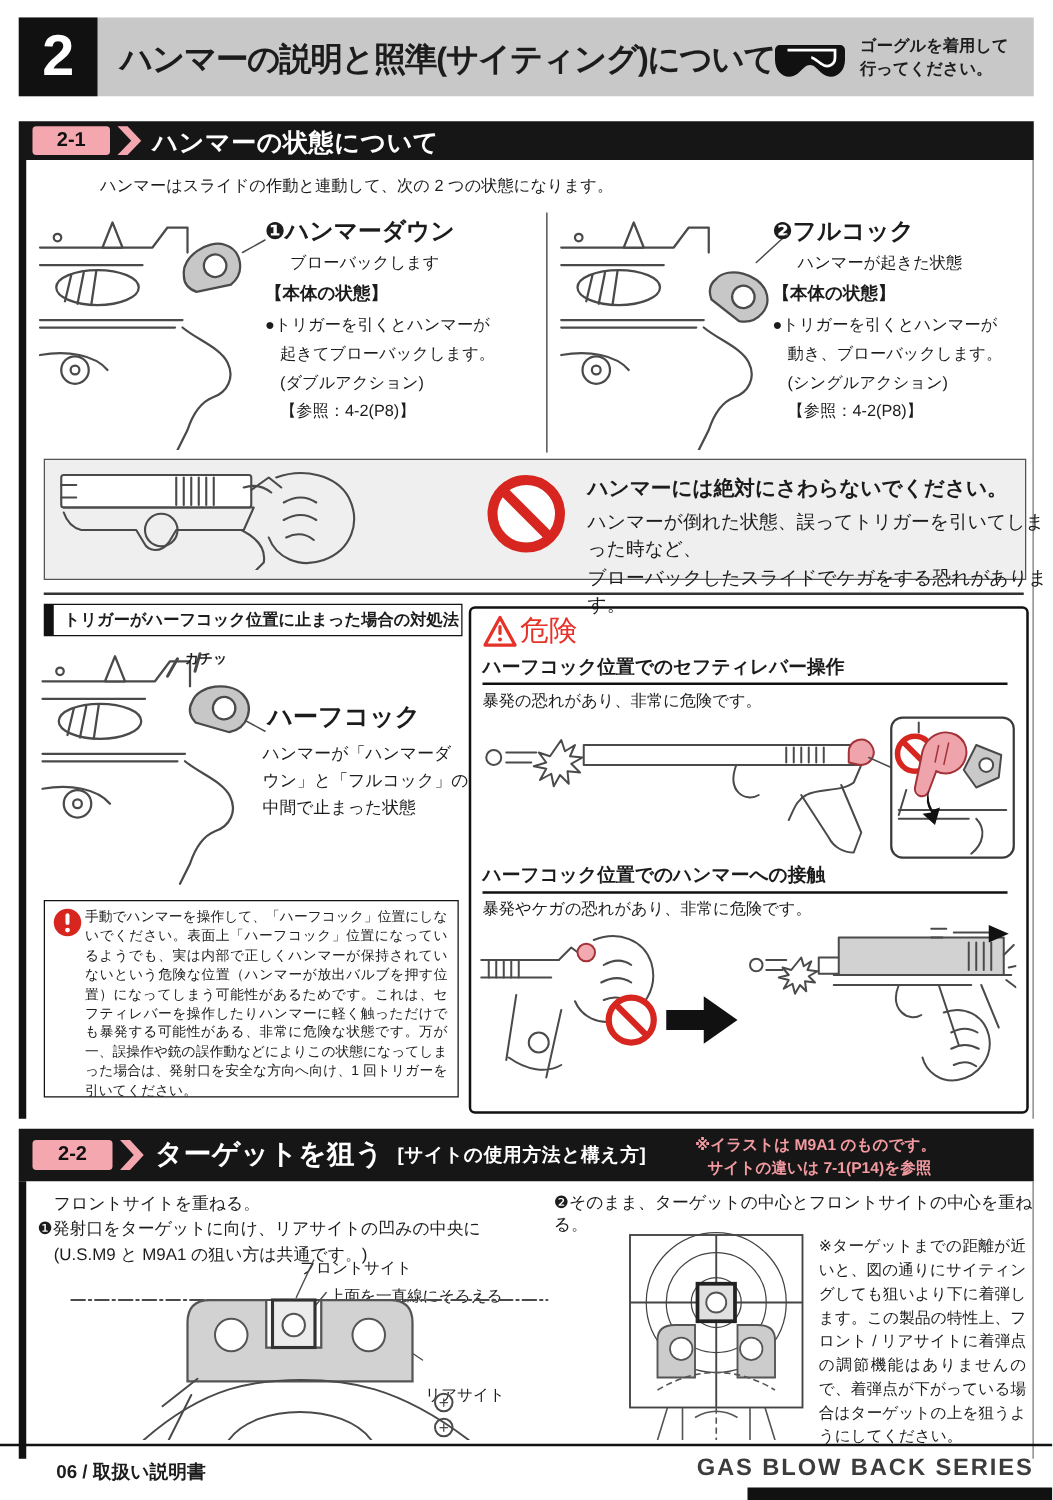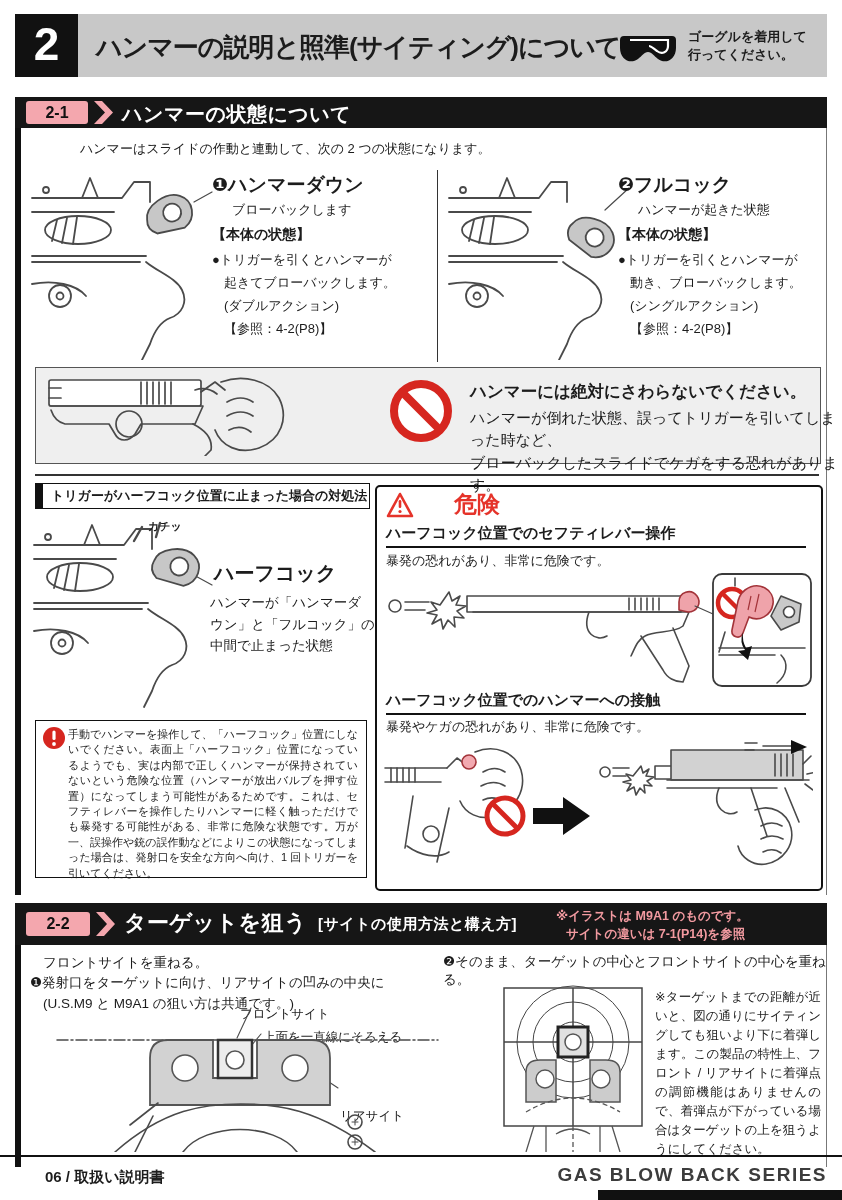--- a/index.html
+++ b/index.html
@@ -176,21 +176,21 @@
     <circle cx="12" cy="18" r="1.9" fill="#fff"></circle>
   </svg>
   <div class="abs" style="left:68px;top:727px;width:290px;font-size:11px;line-height:1.4;text-align:justify;">手動でハンマーを操作して、「ハーフコック」位置にしないでください。表面上「ハーフコック」位置になっているようでも、実は内部で正しくハンマーが保持されていないという危険な位置（ハンマーが放出バルブを押す位置）になってしまう可能性があるためです。これは、セフティレバーを操作したりハンマーに軽く触っただけでも暴発する可能性がある、非常に危険な状態です。万が一、誤操作や銃の誤作動などによりこの状態になってしまった場合は、発射口を安全な方向へ向け、1 回トリガーを引いてください。</div>
 
   <div class="abs" style="left:375px;top:485px;width:444px;height:402px;border:2px solid #111;border-radius:5px;"></div>
   <svg class="abs" style="left:386px;top:492px;" width="28" height="26" viewBox="0 0 28 26">
     <path d="M14 2 L26 24 H2 Z" fill="#fff" stroke="#e5332a" stroke-width="2.6" stroke-linejoin="round"></path>
     <rect x="12.7" y="8" width="2.6" height="8" rx="1.3" fill="#e5332a"></rect>
     <circle cx="14" cy="19.5" r="1.6" fill="#e5332a"></circle>
   </svg>
-  <div class="abs b danger-red" style="left:416px;top:489px;font-size:23px;font-weight:700;margin-left:38px;">危険</div>
+  <div class="abs b danger-red" style="left:416px;top:489px;font-size:23px;font-weight:400;">危険</div>
 
   <div class="abs b" style="left:386px;top:524px;font-size:15px;">ハーフコック位置でのセフティレバー操作</div>
   <div class="abs" style="left:386px;top:546px;width:420px;height:1.5px;background:#111;"></div>
   <div class="abs smalltxt" style="left:386px;top:551px;">暴発の恐れがあり、非常に危険です。</div>
 
   <svg class="abs" style="left:383px;top:570px;" width="430" height="118" viewBox="0 0 430 118">
     <g fill="none" stroke="#4a4a4a" stroke-width="1.6" stroke-linecap="round" stroke-linejoin="round">
       <circle cx="12" cy="36" r="6"></circle>
       <path d="M22 32 h24 M22 40 h20"></path>
       <path d="M66 22 l3 9 8 -5 -4 9 10 1 -9 5 7 7 -10 -1 1 10 -7 -7 -5 9 -2 -10 -9 5 5 -9 -10 -2 10 -3 -6 -8 9 3 z" fill="#fff"></path>

